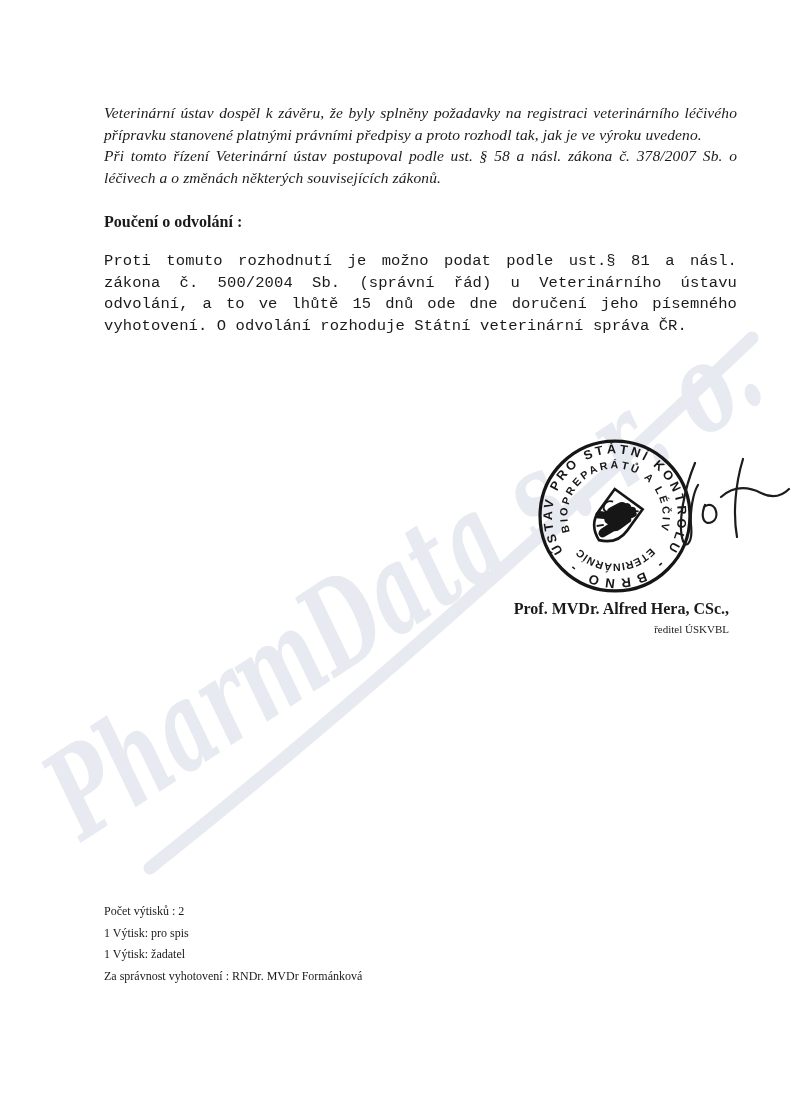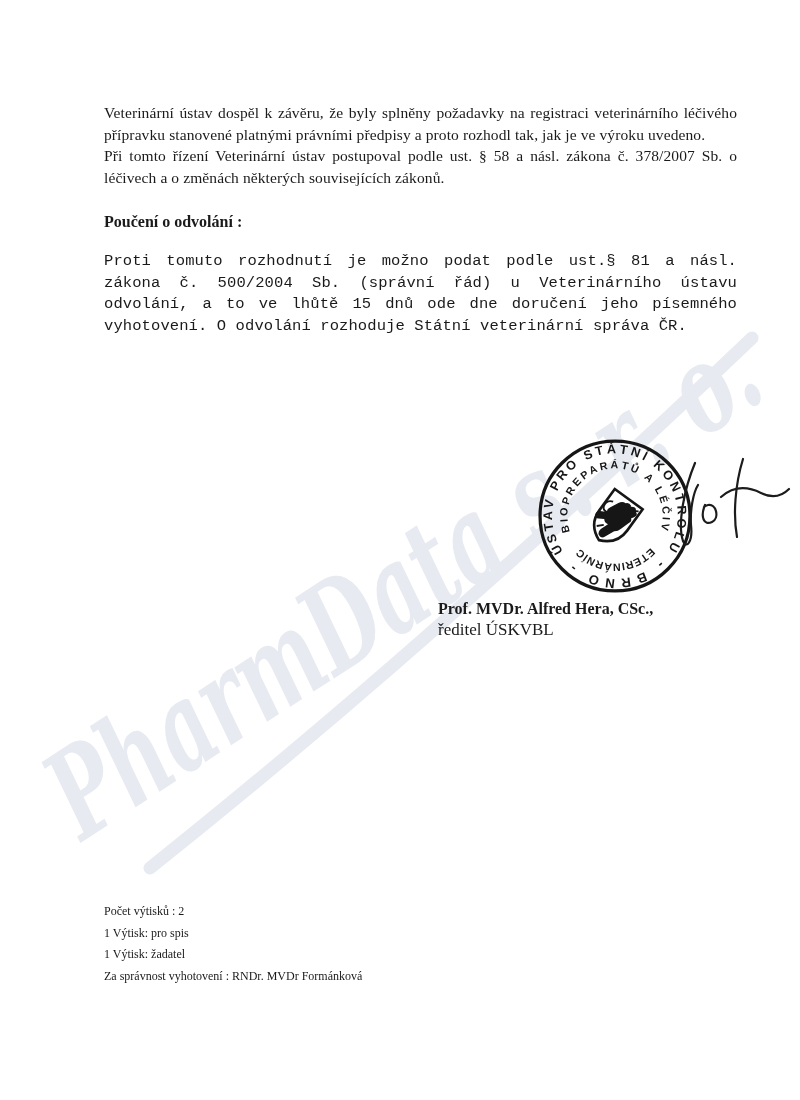--- a/index.html
+++ b/index.html
@@ -12,29 +12,29 @@
   .watermark-svg { position:absolute; left:0; top:0; z-index:0; }
   .wm-text {
     font-family:"DejaVu Serif","Liberation Serif",serif;
     font-style:italic; font-weight:bold;
   }
   .content { position:absolute; z-index:1; }
   .para {
     text-align:justify; font-size:15.5px; line-height:21.6px;
     margin:0; letter-spacing:0.1px;
   }
-  .block-top     { left:104px; top:102px;  width:633px; }
+  .block-top     { left:104px; top:102px;  width:633px;font-style:italic; }
   .block-heading { left:104px; top:213px;  width:633px; text-align:left;
                    font-weight:bold; font-size:16px; }
   .block-appeal  { left:104px; top:251px;  width:633px;font-family:Liberation Mono, monospace; }
   .block-stamp   { left:536px; top:437px;  width:158px; height:158px; }
   .block-sign    { left:655px; top:445px;  width:140px; height:115px; }
-  .block-name    { left:438px; top:598px;  width:300px; text-align:left; }
+  .block-name    { left:429px; top:598px;  width:300px; text-align:right; }
   .name-line  { font-weight:bold; font-size:16px;   line-height:21px; }
-  .title-line { font-size:17px; line-height:21px; }
+  .title-line { font-size:11px; line-height:21px; }
   .block-footer  { left:104px; top:901px;  width:500px;
                    font-size:12px; line-height:21.6px; }
   .stamp-text {
     font-family:"Liberation Sans","DejaVu Sans",sans-serif;
     font-weight:bold; fill:#161616;
   }
   .st-outer  { font-size:12.5px; letter-spacing:3.0px; }
   .st-brno   { font-size:13px;   letter-spacing:5.5px; }
   .st-inner  { font-size:10.5px; letter-spacing:2.6px; }
   .st-inner2 { font-size:10.5px; letter-spacing:0.6px; }

